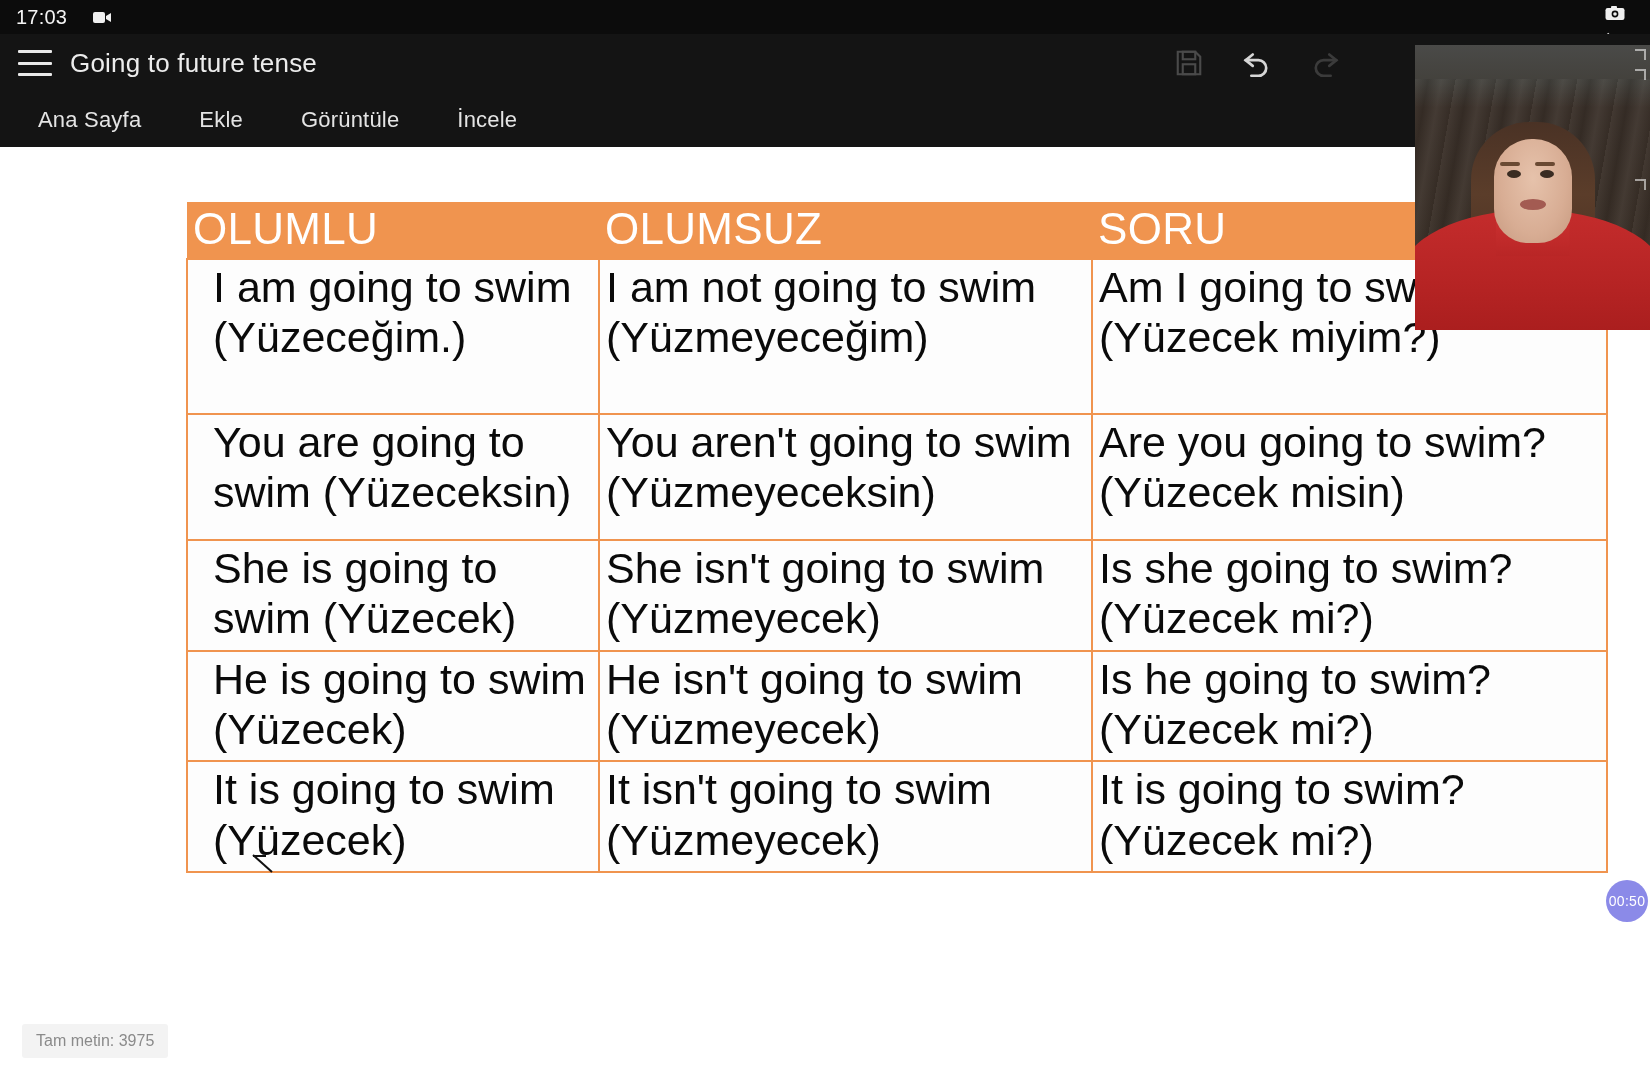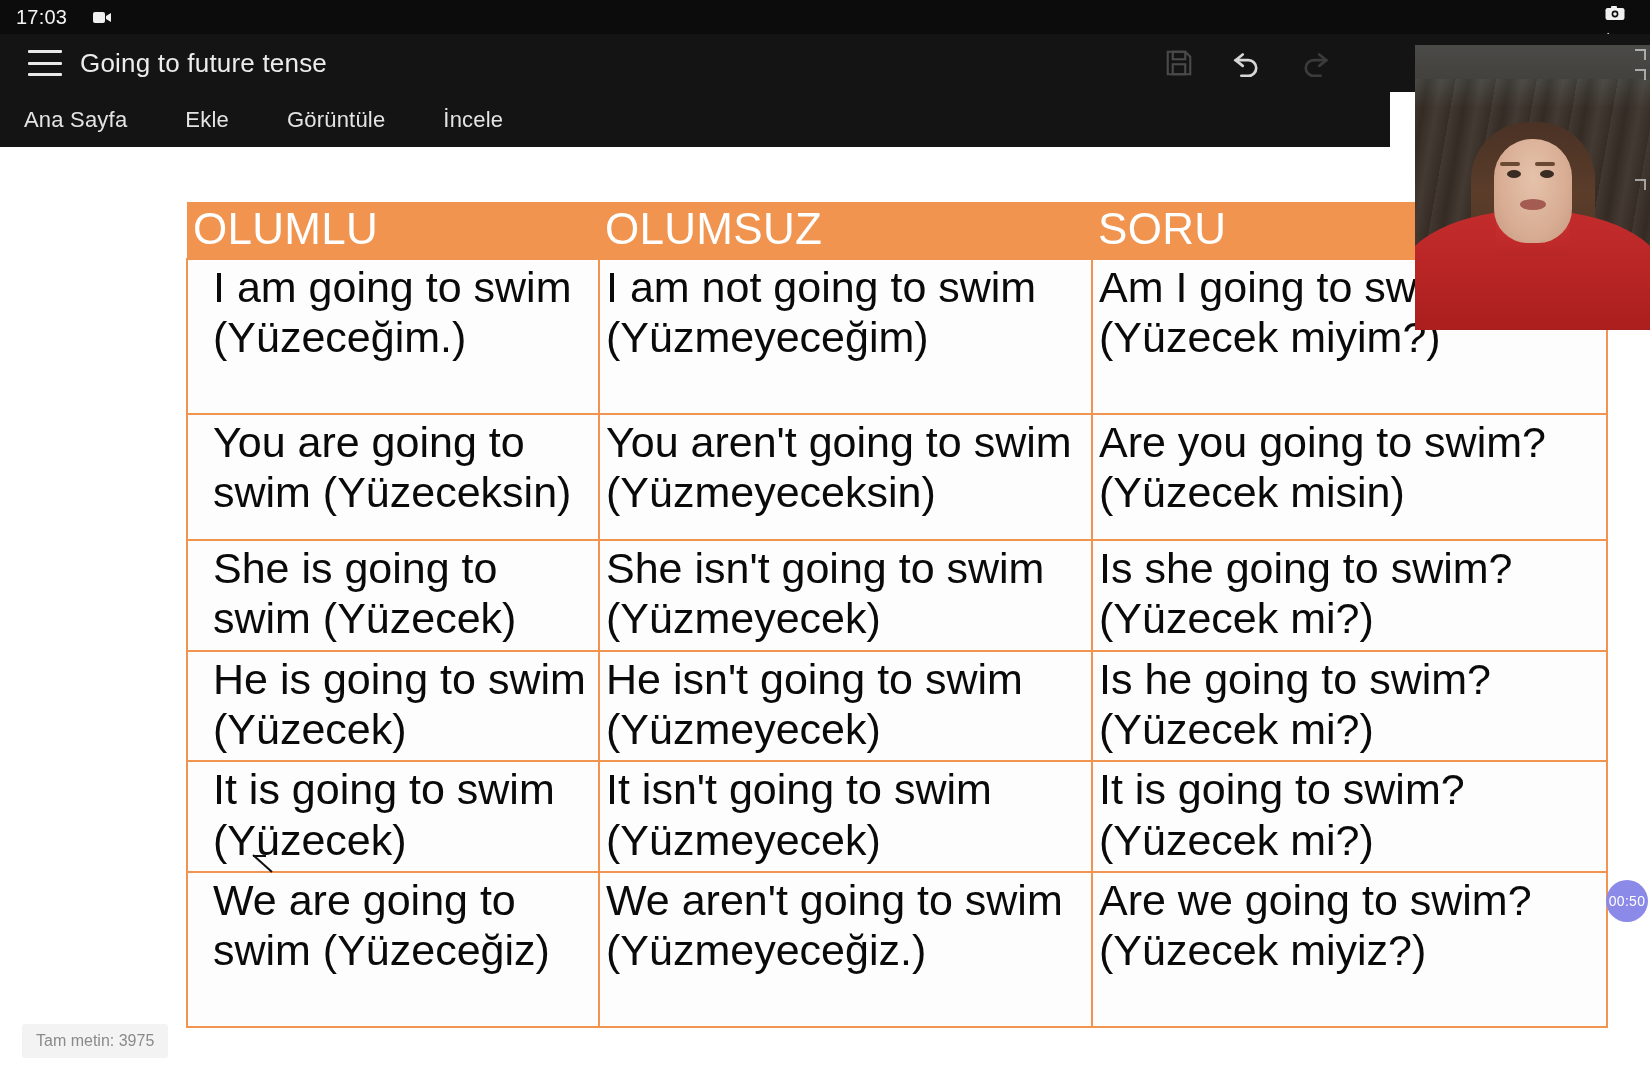--- a/index.html
+++ b/index.html
@@ -43,43 +43,43 @@
     position: absolute; left: 1px; top: 1px; bottom: 1px;
     width: 38%; background: #efefef; border-radius: 1px;
   }
 
   
   .appbar {
     position: absolute; top: 34px; left: 0;
     width: 1650px; height: 58px;
     background: #141414;
     display: flex; align-items: center;
-    padding: 0 28px;
+    padding: 0 18px;
   }
   .hamburger {
     width: 34px; height: 26px; margin-right: 18px;
     display: flex; flex-direction: column; justify-content: space-between;
     cursor: pointer;
   }
   .hamburger span { display: block; height: 3px; width: 100%; background: #e9e9e9; border-radius: 1px; }
   .doc-title {
     font-size: 26px; color: #ececec; font-weight: 400; letter-spacing: .2px;
     white-space: nowrap;
   }
   .appbar-actions { margin-left: auto; display: flex; align-items: center; gap: 34px; padding-right: 290px; }
   .act { width: 34px; height: 34px; display: flex; align-items: center; justify-content: center; cursor: pointer; }
   .act svg { display: block; }
 
   
   .ribbon {
     position: absolute; top: 92px; left: 0;
-    width: 1390px; height: 55px;
+    width: 1650px; height: 55px;
     background: #141414;
     display: flex; align-items: center;
-    padding: 0 6px;
+    padding: 0 20px;
   }
   .rtab {
     font-size: 22px; color: #e4e4e4; font-weight: 400;
     padding: 4px 18px; margin-right: 22px; cursor: pointer;
     white-space: nowrap; letter-spacing: .2px;
   }
 
   
   .canvas {
     position: absolute; top: 147px; left: 0;
@@ -386,25 +386,20 @@
           <tr class="rowC">
             <td>He is going to swim (Yüzecek)</td>
             <td>He isn't going to swim (Yüzmeyecek)</td>
             <td>Is he going to swim? (Yüzecek mi?)</td>
           </tr>
           <tr class="rowC">
             <td>It is going to swim (Yüzecek)</td>
             <td>It isn't going to swim (Yüzmeyecek)</td>
             <td>It is going to swim? (Yüzecek mi?)</td>
           </tr>
-          <tr class="rowA">
-            <td>We are going to swim (Yüzeceğiz)</td>
-            <td>We aren't going to swim (Yüzmeyeceğiz.)</td>
-            <td>Are we going to swim? (Yüzecek miyiz?)</td>
-          </tr>
         </tbody>
       </table>
     </div>
 
     <svg class="caret-mark" viewBox="0 0 34 20">
       <path d="M1 1 L20 18" stroke="#111" stroke-width="2" fill="none"></path>
       <path d="M1 2 L14 2" stroke="#111" stroke-width="2" fill="none"></path>
     </svg>
 
     <div class="wordcount">Tam metin: 3975</div>

